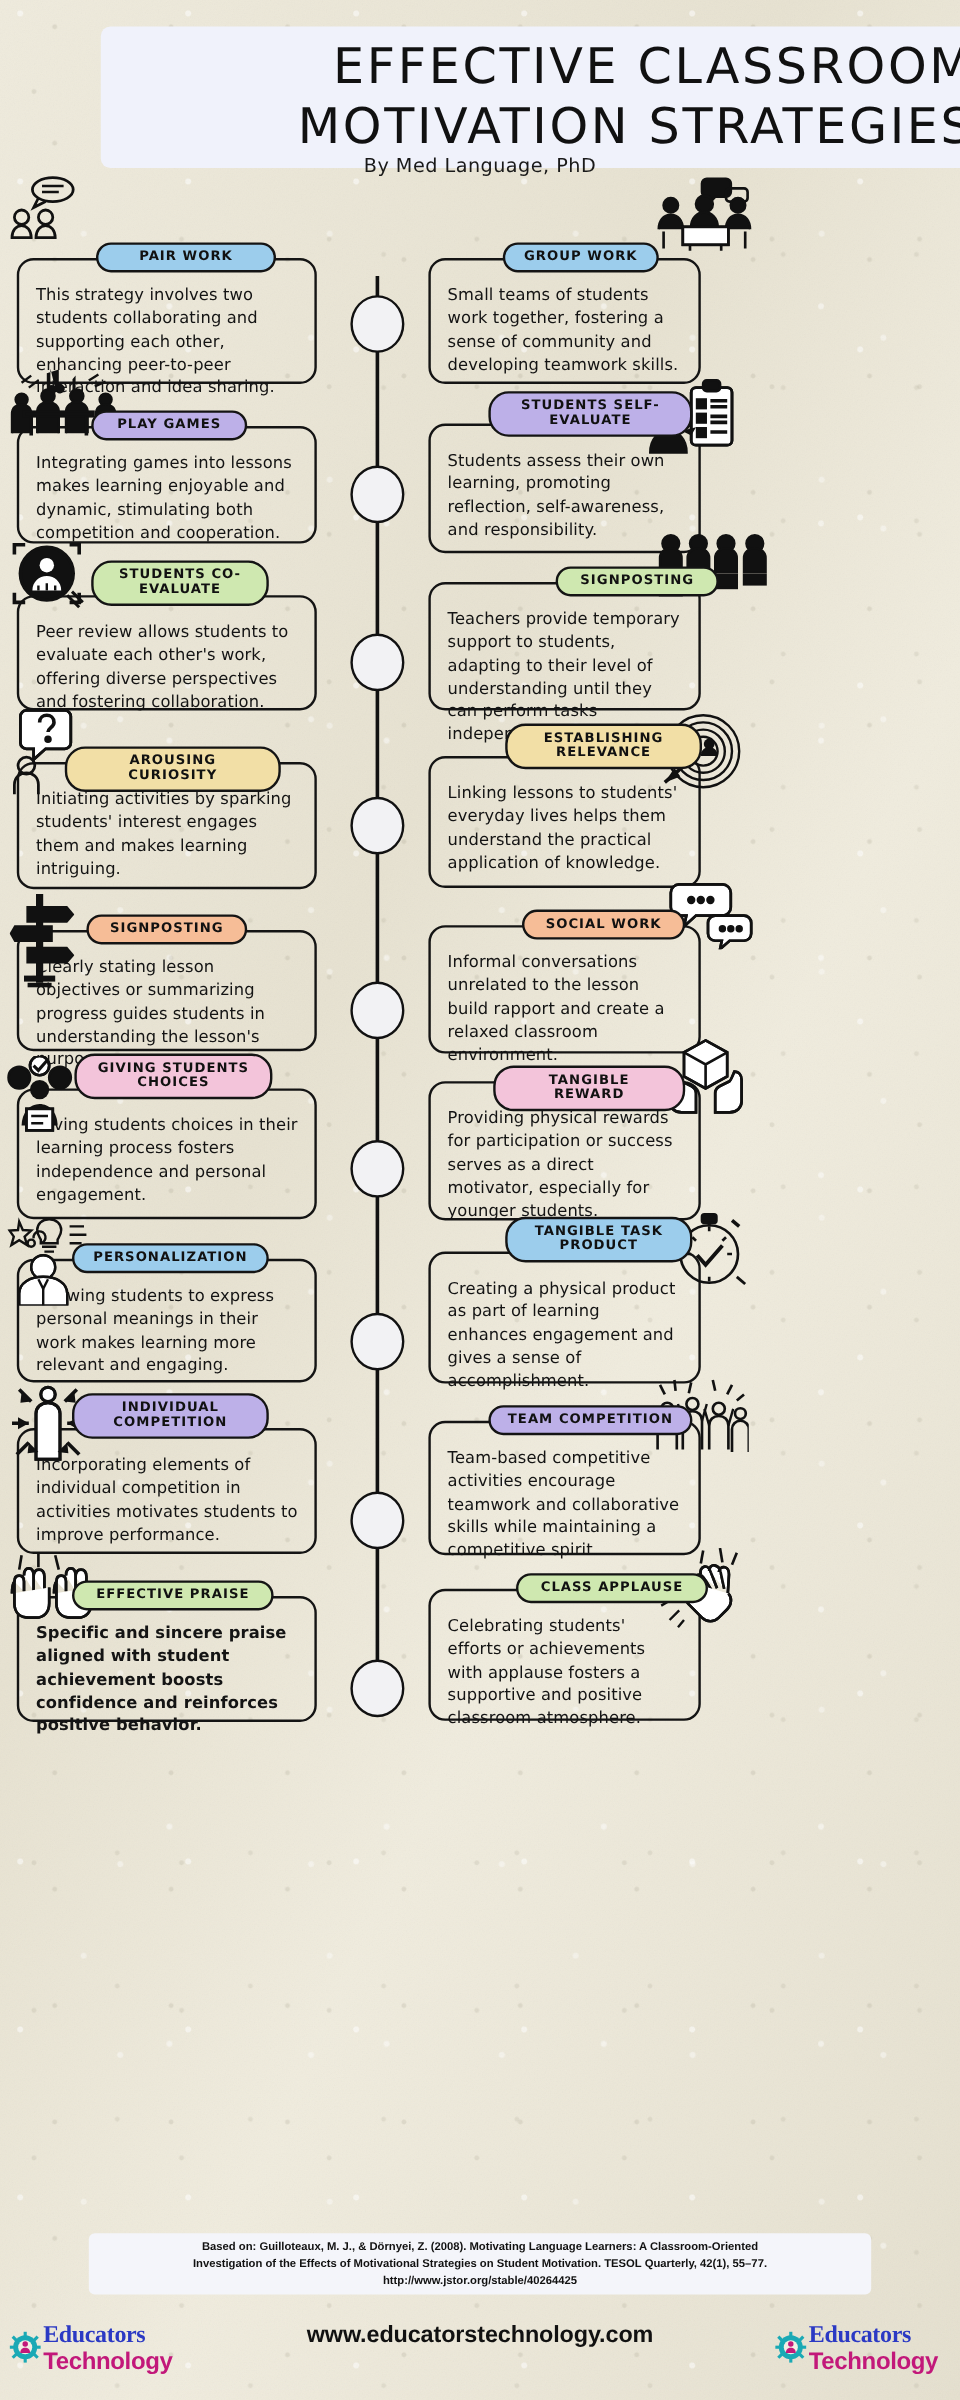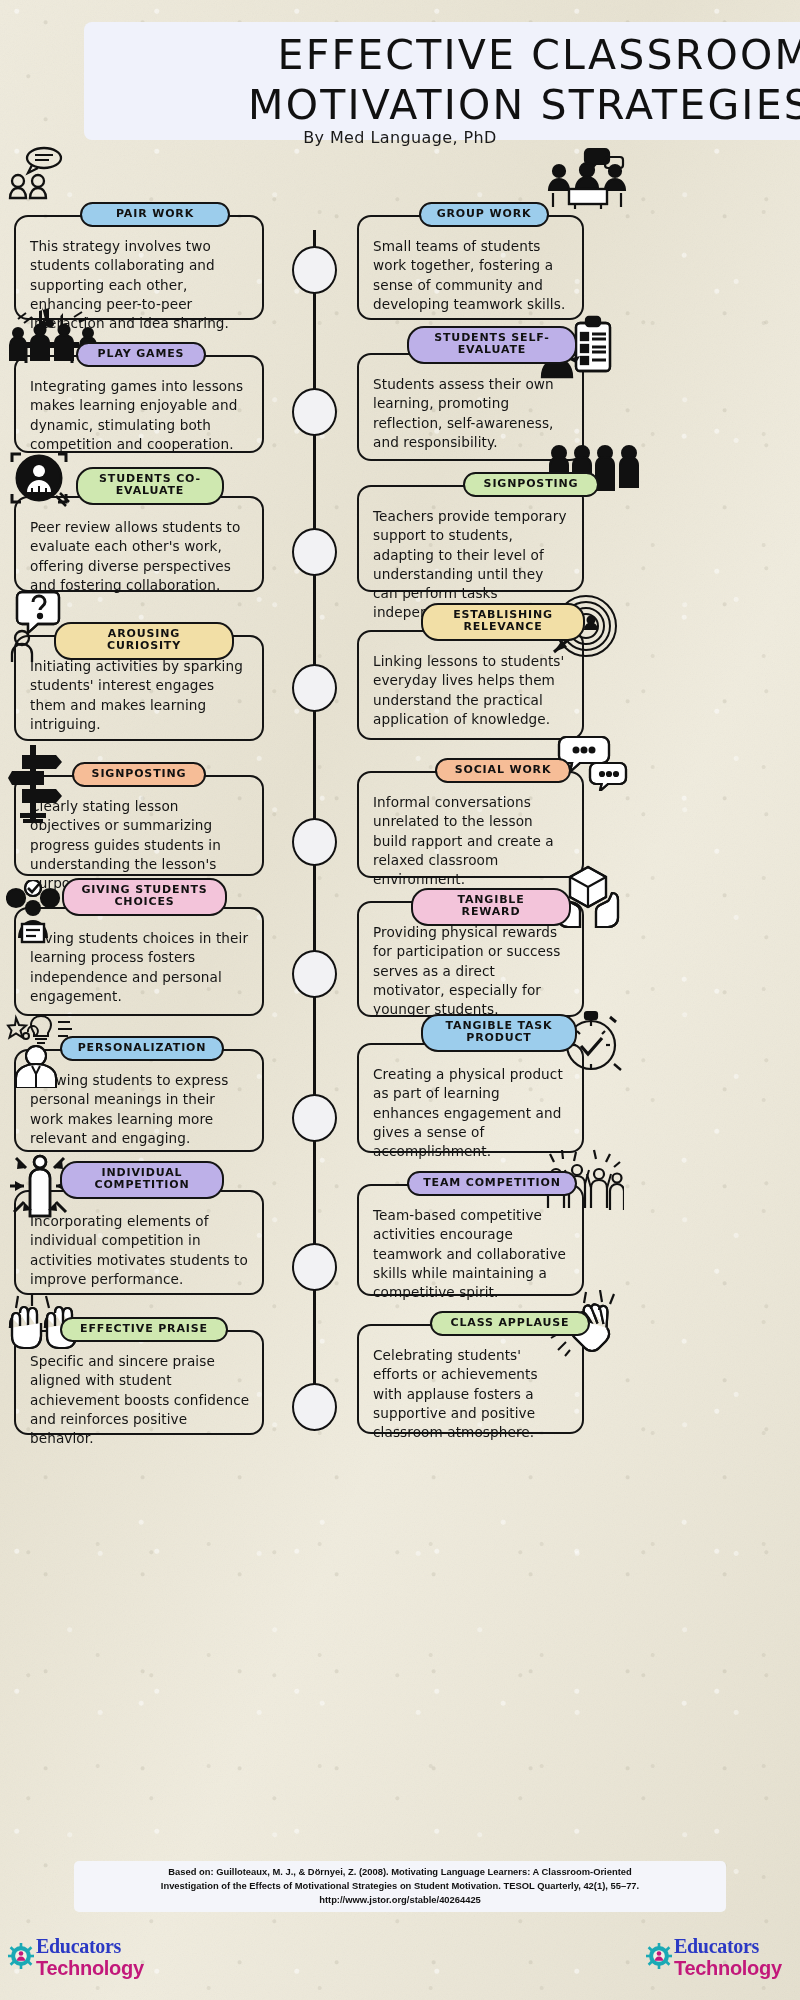--- a/index.html
+++ b/index.html
@@ -279,21 +279,21 @@
 PRODUCT</div>
       <div class="card left" style="left: 14px; top: 1190px; width: 250px; height: 105px;">
         <div class="body">Incorporating elements of individual competition in activities motivates students to improve performance.</div>
       </div>
       <div class="badge" style="left: 60px; top: 1161px; width: 164px; background: rgb(189, 176, 232);">INDIVIDUAL
 COMPETITION</div>
       <div class="card right" style="left: 357px; top: 1184px; width: 227px; height: 112px;">
         <div class="body">Team-based competitive activities encourage teamwork and collaborative skills while maintaining a competitive spirit.</div>
       </div>
       <div class="badge" style="left: 407px; top: 1171px; width: 170px; background: rgb(189, 176, 232);">TEAM COMPETITION</div>
-      <div class="card left" style="left: 14px; top: 1330px; width: 250px; height: 105px;">
+      <div class="card left" style="left: 14px; top: 1330px; width: 250px; height: 105px; font-weight: bold;">
         <div class="body">Specific and sincere praise aligned with student achievement boosts confidence and reinforces positive behavior.</div>
       </div>
       <div class="badge" style="left: 60px; top: 1317px; width: 168px; background: rgb(207, 232, 176);">EFFECTIVE PRAISE</div>
       <div class="card right" style="left: 357px; top: 1324px; width: 227px; height: 110px;">
         <div class="body">Celebrating students' efforts or achievements with applause fosters a supportive and positive classroom atmosphere.</div>
       </div>
       <div class="badge" style="left: 430px; top: 1311px; width: 160px; background: rgb(207, 232, 176);">CLASS APPLAUSE</div>
     </div>
 
   <div id="icons">
@@ -575,20 +575,21 @@
     </svg>
       </div>
     </div>
 
   <div id="citation">
     <div>Based on:  Guilloteaux, M. J., &amp; Dörnyei, Z. (2008). Motivating Language Learners: A Classroom-Oriented</div>
     <div>Investigation of the Effects of Motivational Strategies on Student Motivation. TESOL Quarterly, 42(1), 55–77.</div>
     <div class="url">http://www.jstor.org/stable/40264425</div>
   </div>
 
+  <div id="site-url">www.educatorstechnology.com</div>
 
   <div class="logo l">
     <span class="gear">
       <svg width="26" height="26" viewBox="0 0 24 24">
         <g fill="#1aa9b5">
           <circle cx="12" cy="12" r="9.2"></circle>
           <g>
             <rect x="10.8" y="0" width="2.4" height="4"></rect>
               <rect x="10.8" y="20" width="2.4" height="4"></rect>
             <rect x="0" y="10.8" width="4" height="2.4"></rect>

